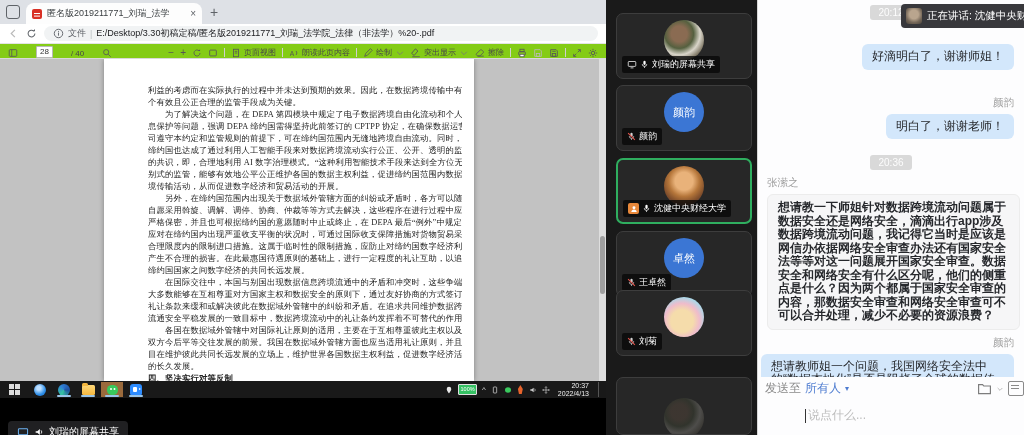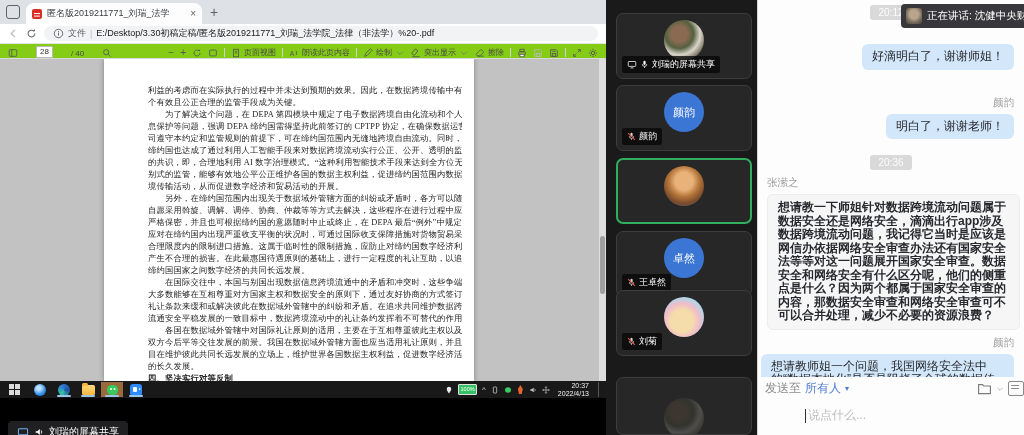--- a/index.html
+++ b/index.html
@@ -391,20 +391,34 @@
             <rect x="4.5" y="1" width="3" height="5.5" rx="1.5" fill="#d3d3d3"></rect>
             <path d="M3 5.5a3 3 0 0 0 6 0" fill="none" stroke="#d3d3d3"></path>
             <line x1="6" y1="8.7" x2="6" y2="10.6" stroke="#d3d3d3"></line>
             <line x1="1.5" y1="1.5" x2="10.5" y2="10.5" stroke="#e5534b" stroke-width="1.4"></line>
           </svg>
           <span>颜韵</span>
         </div>
       </div>
       <div class="tile active" style="top: 158px;">
         <div class="avatar photo-shenjian"></div>
+        <div class="tile-label">
+          <span class="badge">
+            <svg width="8" height="8" viewBox="0 0 12 12">
+              <circle cx="6" cy="4" r="2.2" fill="#fff"></circle>
+              <path d="M2 10.5c0-2.3 1.8-3.6 4-3.6s4 1.3 4 3.6z" fill="#fff"></path>
+            </svg>
+          </span>
+          <svg width="9" height="9" viewBox="0 0 12 12">
+            <rect x="4.5" y="1" width="3" height="5.5" rx="1.5" fill="#fff"></rect>
+            <path d="M3 5.5a3 3 0 0 0 6 0" fill="none" stroke="#fff"></path>
+            <line x1="6" y1="8.7" x2="6" y2="10.6" stroke="#fff"></line>
+          </svg>
+          <span>沈健中央财经大学</span>
+        </div>
       </div>
       <div class="tile" style="top: 231px;">
         <div class="avatar av-initials">卓然</div>
         <div class="tile-label">
           <svg width="9" height="9" viewBox="0 0 12 12">
             <rect x="4.5" y="1" width="3" height="5.5" rx="1.5" fill="#d3d3d3"></rect>
             <path d="M3 5.5a3 3 0 0 0 6 0" fill="none" stroke="#d3d3d3"></path>
             <line x1="6" y1="8.7" x2="6" y2="10.6" stroke="#d3d3d3"></line>
             <line x1="1.5" y1="1.5" x2="10.5" y2="10.5" stroke="#e5534b" stroke-width="1.4"></line>
           </svg>

